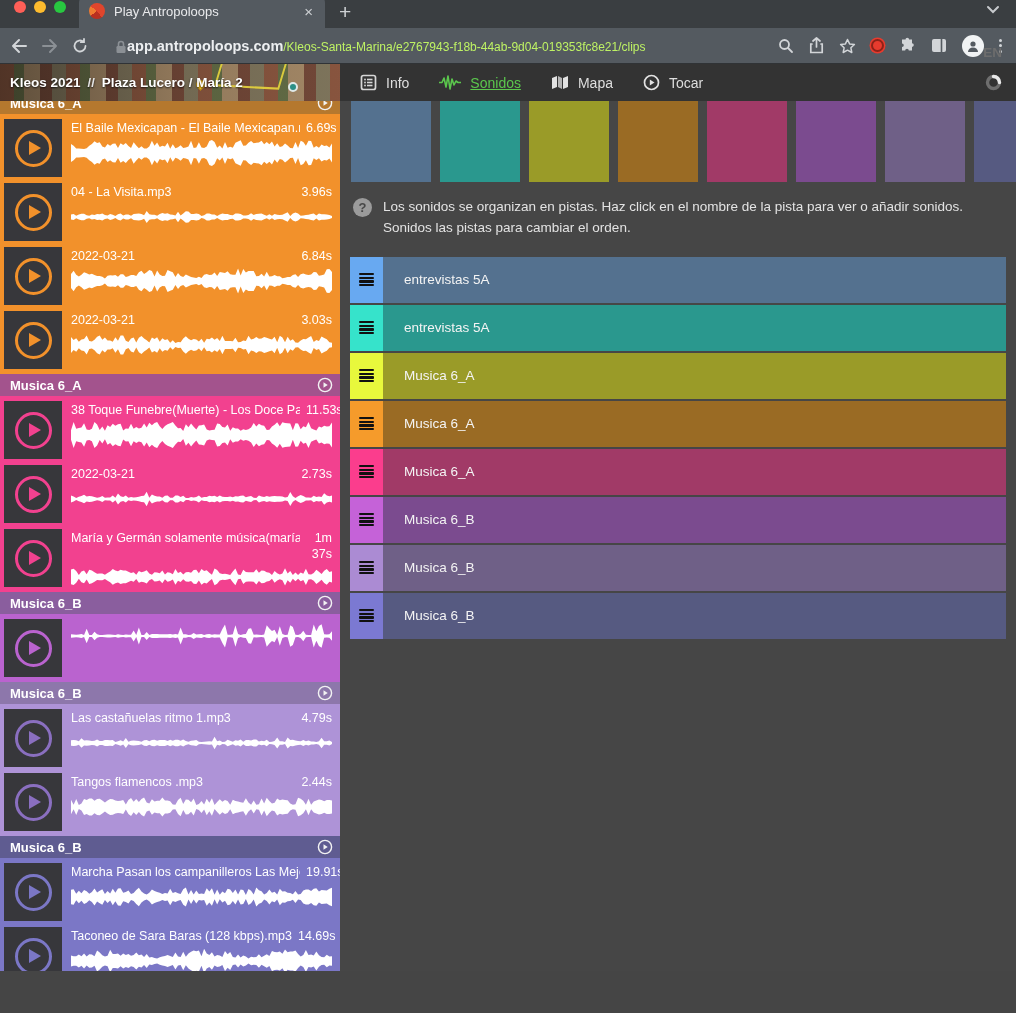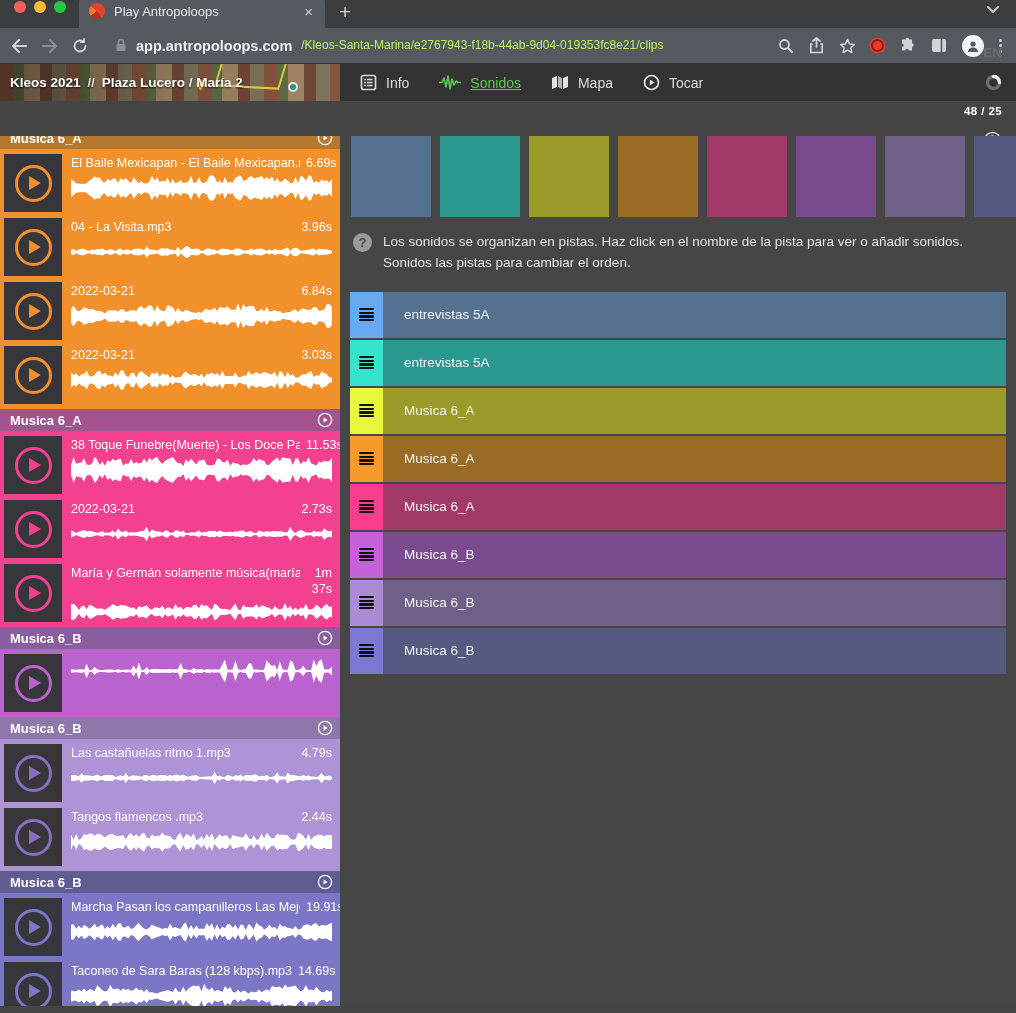--- a/index.html
+++ b/index.html
@@ -13,21 +13,21 @@
   .light.r{background:#ff5f57;}.light.y{background:#febc2e;}.light.g{background:#28c840;}
   .tab{width:246px;height:34px;background:#545a60;border-radius:9px 9px 0 0;display:flex;align-items:center;padding:0 10px;gap:9px;}
   .favicon{width:16px;height:16px;border-radius:50%;background:conic-gradient(#e0452c 0 40%,#b93020 40% 65%,#ef7a30 65% 85%,#e0452c 85% 100%);flex:none;}
   .tabtitle{flex:1;color:#e9eaec;font-size:13px;white-space:nowrap;overflow:hidden;}
   .tabclose{color:#cdd0d3;font-size:15px;line-height:1;padding:2px;cursor:default;}
   .newtab{color:#cdd0d3;font-size:21px;margin:0 0 6px 14px;line-height:1;}
   .strip-chev{margin-left:auto;margin-right:16px;margin-bottom:10px;color:#c7cacd;}
   .toolbar{height:36px;background:#545a60;display:flex;align-items:center;padding:0 10px;gap:13px;border-bottom:1px solid #303336;}
   .tbicon{display:flex;align-items:center;justify-content:center;flex:none;color:#d2d5d8;}
   .tbicon.dim{color:#8b9095;}
-  .urlbox{flex:1;display:flex;align-items:flex-start;gap:9px;padding-left:14px;min-width:0;}
+  .urlbox{flex:1;display:flex;align-items:flex-end;padding-left:14px;min-width:0;}
   .host{color:#eceef0;font-size:14.5px;font-weight:bold;white-space:nowrap;}
   .path{color:#bef264;font-size:12px;white-space:nowrap;overflow:hidden;text-overflow:clip;min-width:0;}
   .rightices{display:flex;align-items:center;gap:15px;padding-right:4px;}
   .recdot{width:13px;height:13px;border-radius:50%;background:#e73b2e;border:2px solid #8e2218;box-shadow:0 0 0 1.5px #e73b2e;}
   .avatar-chrome{width:22px;height:22px;border-radius:50%;background:#f1f3f4;display:flex;align-items:center;justify-content:center;}
   .vdots{display:flex;flex-direction:column;gap:2.5px;}
   .vdots i{width:3px;height:3px;border-radius:50%;background:#d2d5d8;}
 
   
   .appheader{height:37px;display:flex;}
@@ -46,21 +46,21 @@
   .nav{flex:1;background:#333333;display:flex;align-items:center;padding:0 14px 0 20px;gap:30px;}
   .navitem{display:flex;align-items:center;gap:9px;cursor:default;}
   .navitem .lbl{font-size:14px;color:#dedede;}
   .navitem.active .lbl{color:#5bc74d;text-decoration:underline;}
   .nav-right{margin-left:auto;display:flex;align-items:flex-end;gap:14px;flex-direction:column;}
   .lang-on{color:#ffffff;font-size:13.5px;font-weight:bold;}
   .lang-off{color:#6d6d6d;font-size:13.5px;font-weight:bold;}
   .counter{color:#ffffff;font-size:11.5px;font-weight:bold;letter-spacing:.4px;}
 
   
-  .appbody{display:flex;height:870px;background:#fef9c3;margin-top:35px;}
+  .appbody{display:flex;height:870px;background:#fef9c3;}
   .sidebar{width:340px;flex:none;overflow:hidden;background:#3f3f3f;}
   .sec-header{height:22px;display:flex;align-items:center;justify-content:space-between;padding:0 7px 0 10px;color:#fff;font-size:13px;font-weight:bold;}
   .sec-header.partial{margin-top:-9px;}
   .sec-body{padding:1px 0;}
   .clip{height:62px;margin:2px 0;display:flex;}
   .playbox{width:58px;height:58px;margin:2px 0 0 4px;background:#37373b;flex:none;display:flex;align-items:center;justify-content:center;}
   .playring{width:37px;height:37px;border-radius:50%;border:3.5px solid currentColor;display:flex;align-items:center;justify-content:center;}
   .playtri{width:0;height:0;border-left:12px solid currentColor;border-top:7px solid transparent;border-bottom:7px solid transparent;margin-left:3px;}
   .clipmain{flex:1;min-width:0;padding:3px 8px 0 9px;display:flex;flex-direction:column;}
   .cliprow{display:flex;align-items:flex-start;gap:6px;min-width:0;}

